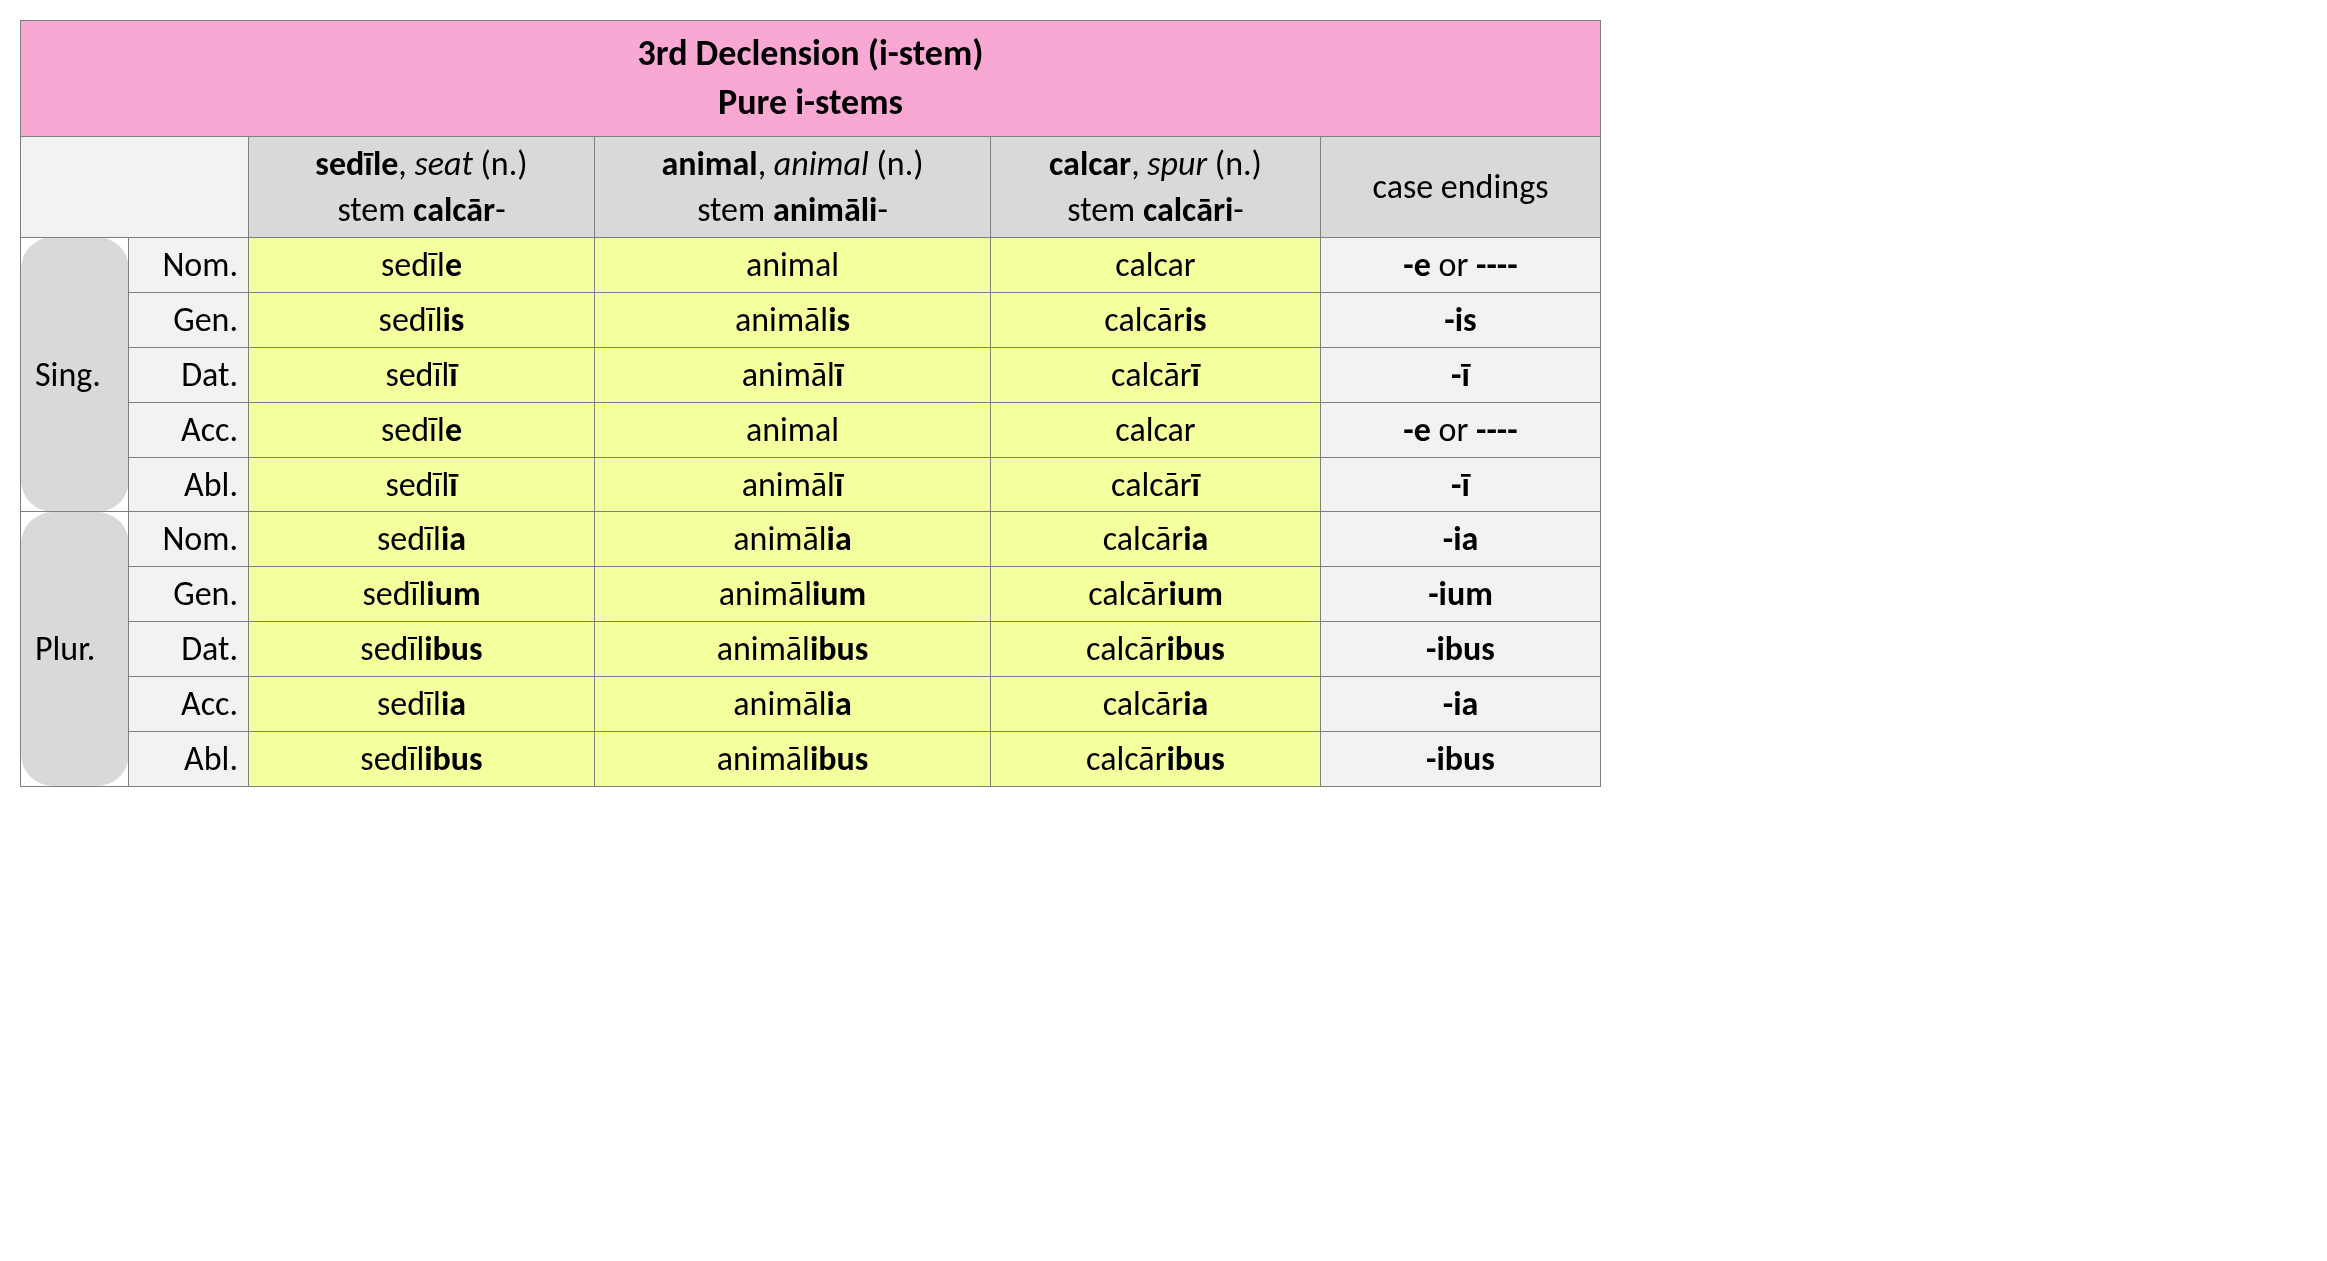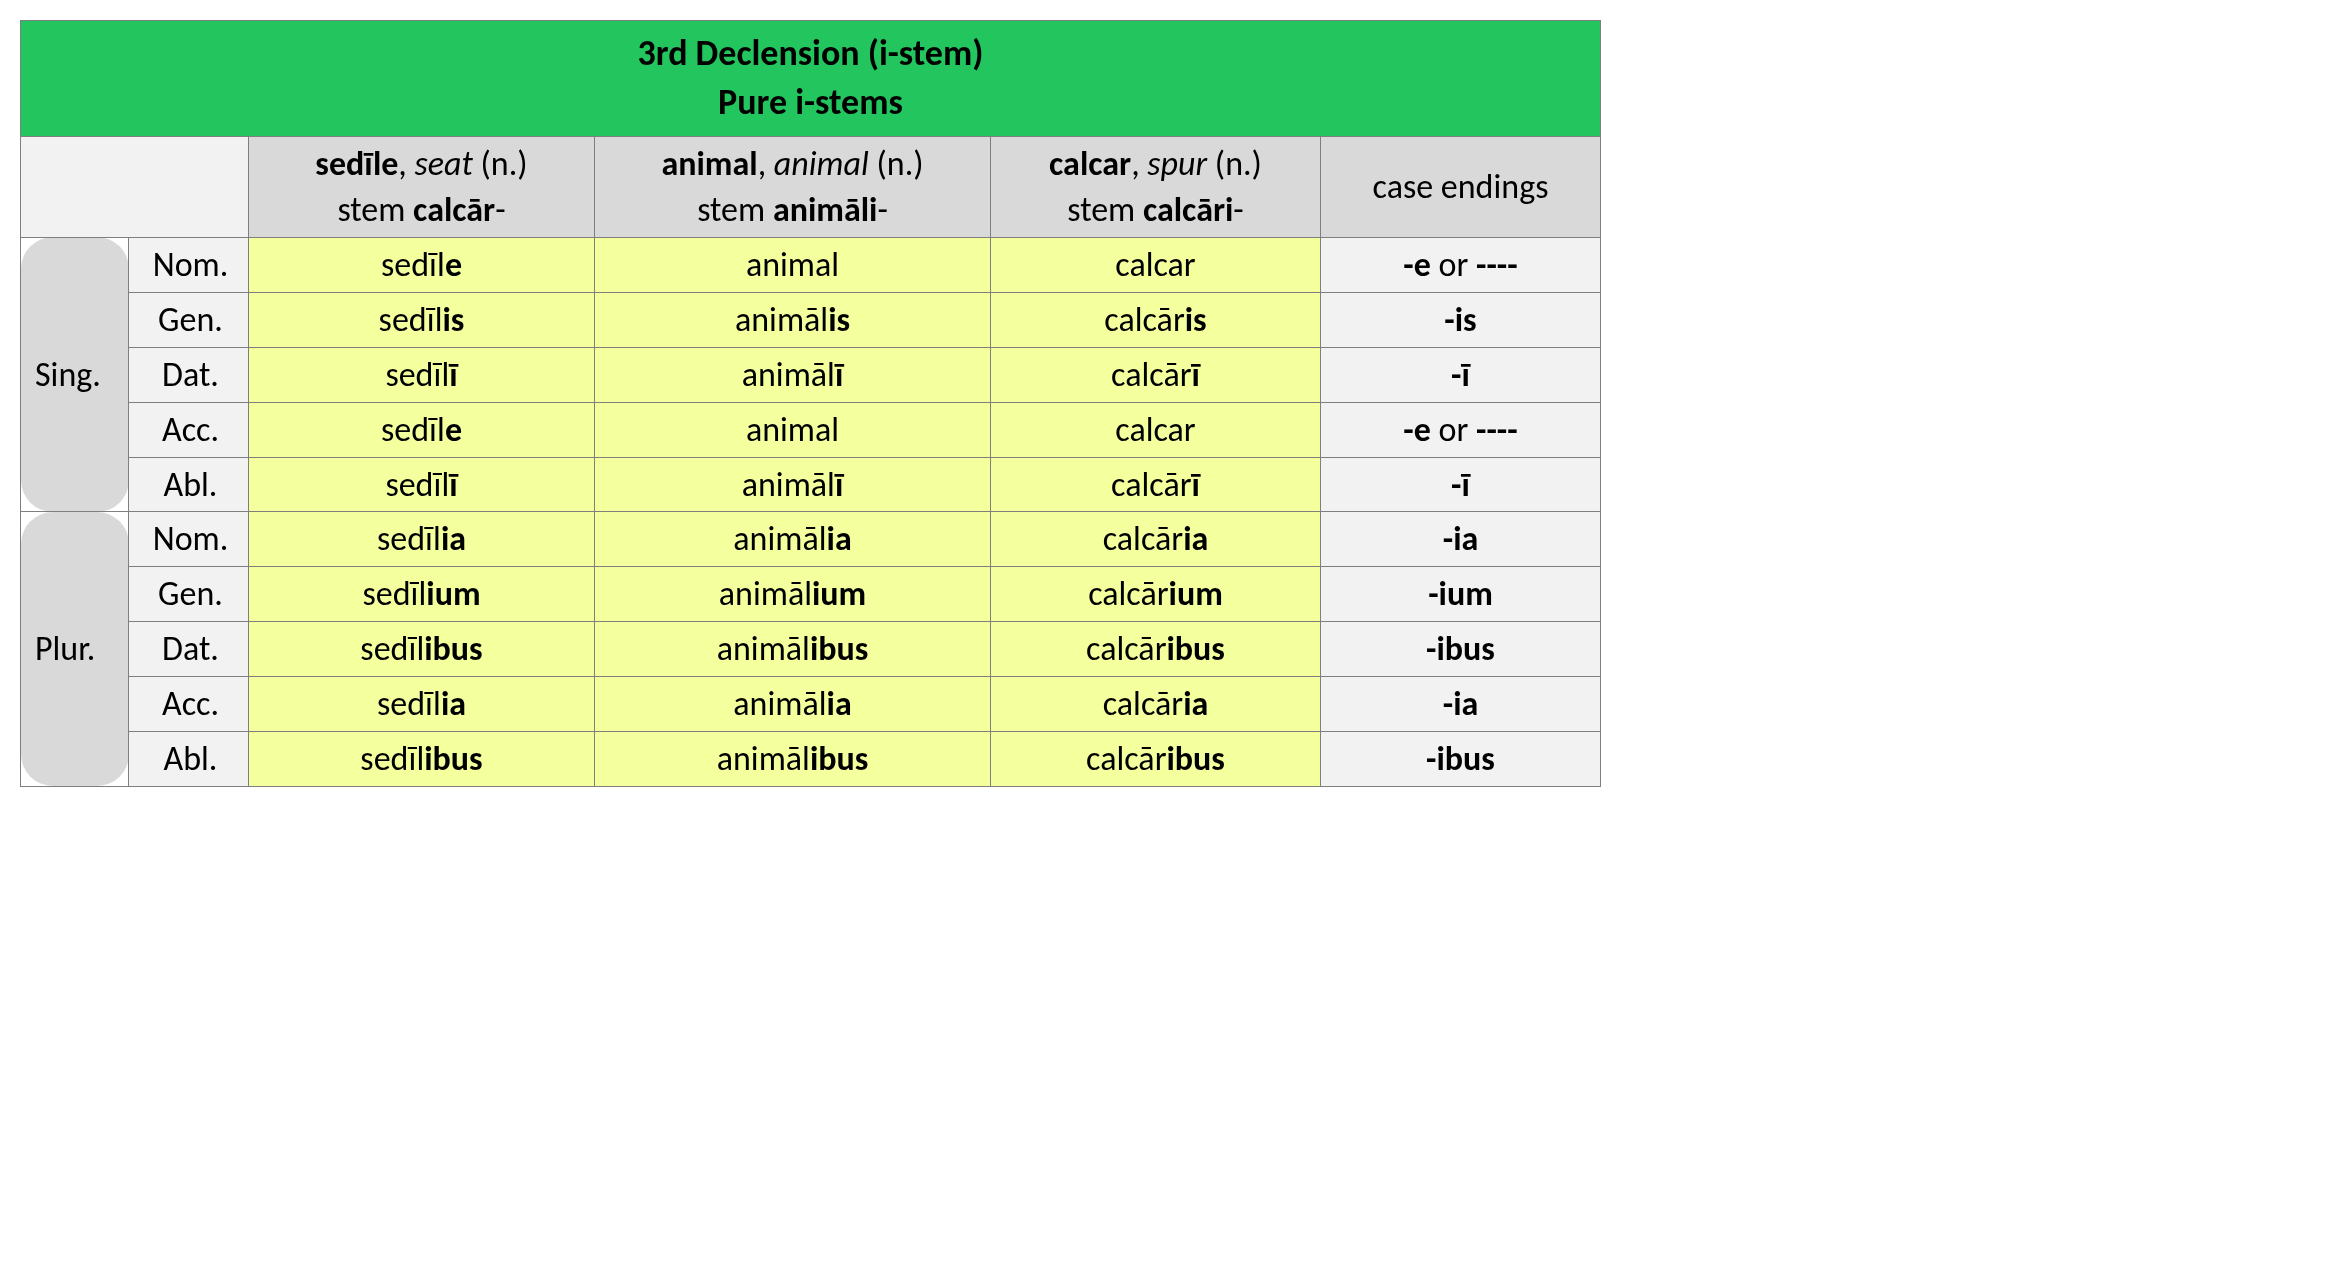--- a/index.html
+++ b/index.html
@@ -14,38 +14,38 @@
     table-layout: fixed;
   }
   td, th {
     border: 1px solid #7f7f7f;
     padding: 4px 10px;
     font-size: 34px;
     line-height: 1.35;
     vertical-align: middle;
   }
   .title-cell {
-    background: #22c55e;
+    background: #f9a8d4;
     text-align: center;
     font-weight: bold;
     font-size: 36px;
     padding: 8px 10px 10px 10px;
     margin-top: 38px;
   }
   .header-gray {
     background: #d9d9d9;
     text-align: center;
   }
   .header-light {
     background: #f2f2f2;
     text-align: center;
   }
   .row-label {
     background: #f2f2f2;
-    text-align: center;
+    text-align: right;
     padding-left: 14px;
   }
   .group-label {
     background: #d9d9d9;
     text-align: left;
     padding-left: 14px;
     border-radius: 32px;
   }
   .yellow {
     background: #f4ff9e;

